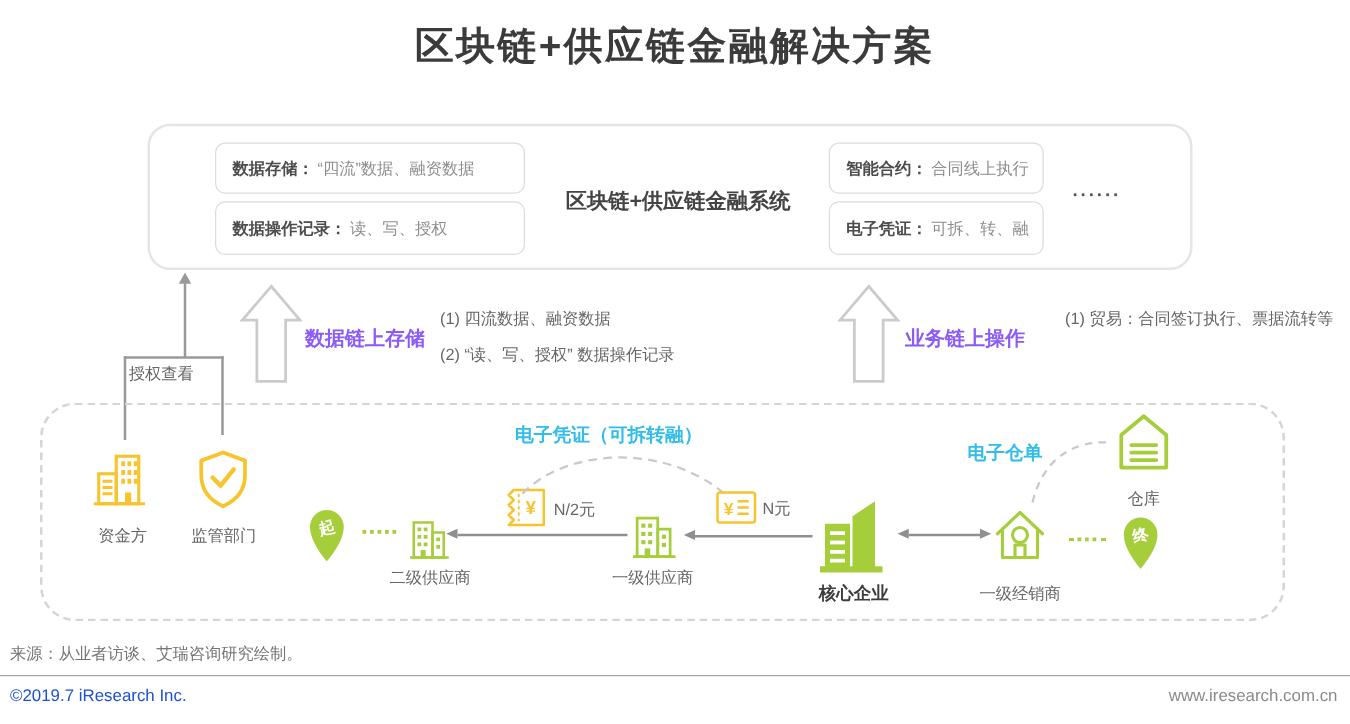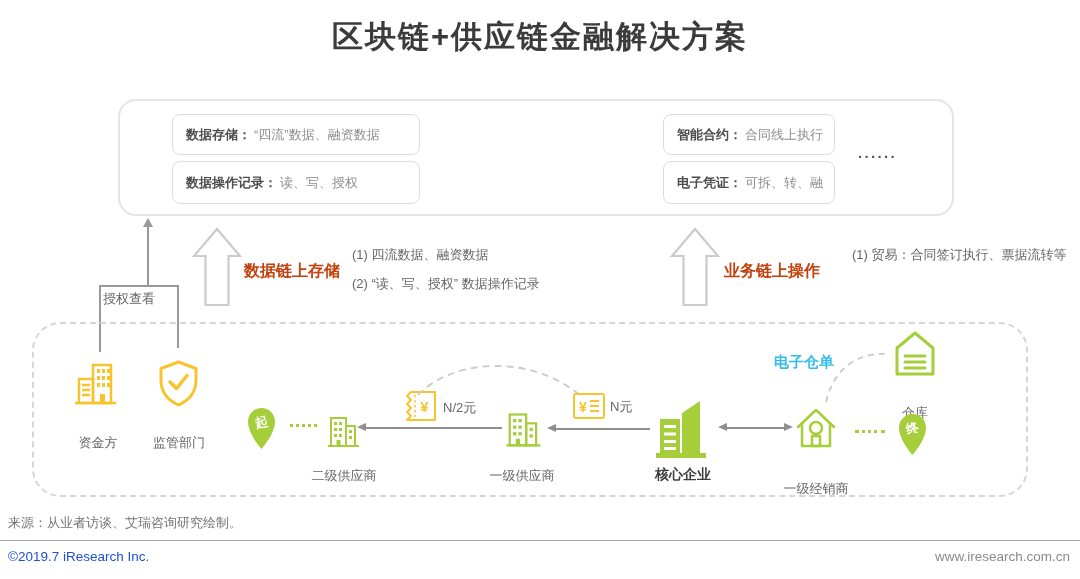--- a/index.html
+++ b/index.html
@@ -30,32 +30,32 @@
   .hline{position:absolute;height:2px;background:#999;}
   .tri-up{position:absolute;width:0;height:0;border-left:5px solid transparent;
     border-right:5px solid transparent;border-bottom:9px solid #999;}
   .tri-left{position:absolute;width:0;height:0;border-top:4.5px solid transparent;
     border-bottom:4.5px solid transparent;border-right:9px solid #8f8f8f;}
   .tri-right{position:absolute;width:0;height:0;border-top:4.5px solid transparent;
     border-bottom:4.5px solid transparent;border-left:9px solid #8f8f8f;}
   .gline{position:absolute;height:2px;background:#8f8f8f;}
   .auth-label{position:absolute;left:103px;top:290px;font-size:13px;color:#666;}
 
-  .cyan-label{position:absolute;font-size:16px;font-weight:bold;color:#c2410c;white-space:nowrap;}
+  .cyan-label{position:absolute;font-size:16px;font-weight:bold;color:#8b5cf6;white-space:nowrap;}
   .lbl-store{left:244px;top:261px;}
   .lbl-operate{left:724px;top:261px;}
   .uplist{position:absolute;font-size:13px;color:#666;white-space:nowrap;}
   .uplist div{height:14px;line-height:14px;margin-bottom:15px;}
   .list-left{left:352px;top:248px;}
   .list-right{left:832px;top:248px;margin-left:20px;}
 
   .panel{position:absolute;left:32px;top:322px;width:996px;height:175px;
     border:2px dashed #d5d5d5;border-radius:28px;box-sizing:border-box;}
 
-  .node-label{position:absolute;font-size:13px;color:#666;text-align:center;white-space:nowrap;margin-top:14px;}
+  .node-label{position:absolute;font-size:13px;color:#666;text-align:center;white-space:nowrap;}
   .node-label-bold{position:absolute;font-size:14px;color:#3d3d3d;font-weight:bold;text-align:center;white-space:nowrap;}
   .flow-cyan{position:absolute;font-size:15px;font-weight:bold;color:#32bde9;white-space:nowrap;}
   .voucher-amt{position:absolute;font-size:13px;color:#666;white-space:nowrap;}
   .dotgreen{position:absolute;width:27px;height:0;border-top:3px dotted #a5ce3a;}
 
   .src{position:absolute;left:8px;top:514px;font-size:13px;color:#757575;}
   .divider{position:absolute;left:0;top:540px;width:1080px;height:1px;background:#a6a6a6;}
   .copyright{position:absolute;left:8px;top:549px;font-size:13.5px;color:#1d4ed8;}
   .website{position:absolute;right:10px;top:549px;font-size:13.5px;color:#8a8a8a;}
 </style>
@@ -76,20 +76,21 @@
     <span class="ib-text">合同线上执行</span>
   </div>
   <div class="ibox ib2">
     <span class="ib-label">数据操作记录：</span>
     <span class="ib-text">读、写、授权</span>
   </div>
   <div class="ibox ib4">
     <span class="ib-label">电子凭证：</span>
     <span class="ib-text">可拆、转、融</span>
   </div>
+  <div class="sys-title">区块链+供应链金融系统</div>
   <div class="dots-top">······</div>
 
   <div class="tri-up" style="left:143px;top:218px;"></div>
   <div class="vline" style="left:147px;top:226px;height:60px;"></div>
   <div class="hline" style="left:99px;top:285px;width:80px;"></div>
   <div class="vline" style="left:99px;top:285px;height:67px;"></div>
   <div class="vline" style="left:177px;top:285px;height:63px;"></div>
   <div class="auth-label">授权查看</div>
 
   <svg class="abs" style="left:192px;top:227px;" width="50" height="80" viewBox="0 0 50 80">
@@ -170,20 +171,21 @@
   <div class="gline" style="left:366px;top:427px;width:136px;"></div>
   <div class="tri-left" style="left:357px;top:423px;"></div>
 
   <svg class="abs" style="left:397px;top:388px;" width="42" height="36" viewBox="0 0 42 36">
     <path d="M38,4 L14,4 L10,8 L14,12 L10,16 L14,20 L10,24 L14,28 L10,32 L38,32 Z" stroke="#f7c42e" stroke-width="2" fill="none" stroke-linejoin="round"></path>
     <line x1="18" y1="7" x2="18" y2="29" stroke="#f7c42e" stroke-width="1.5" stroke-dasharray="2.5,2.5"></line>
     <text x="27.5" y="23.5" text-anchor="middle" font-size="15" font-weight="bold" fill="#f7c42e">¥</text>
   </svg>
   <div class="voucher-amt" style="left:443px;top:399px;">N/2元</div>
 
+  <div class="flow-cyan" style="left:412px;top:339px;">电子凭证（可拆转融）</div>
   <svg class="abs" style="left:412px;top:355px;" width="176" height="48" viewBox="0 0 176 48">
     <path d="M6,40 C40,4 120,-2 170,42" stroke="#c9c9c9" stroke-width="1.8" stroke-dasharray="7,5" fill="none"></path>
   </svg>
 
   <svg class="abs" style="left:504px;top:409px;" width="40" height="44" viewBox="0 0 36 40">
     <g stroke="#a5ce3a" stroke-width="2" fill="none">
       <rect x="5" y="5" width="15" height="28"></rect>
       <rect x="20" y="13" width="9" height="20"></rect>
       <line x1="2" y1="33" x2="33" y2="33"></line>
     </g>

